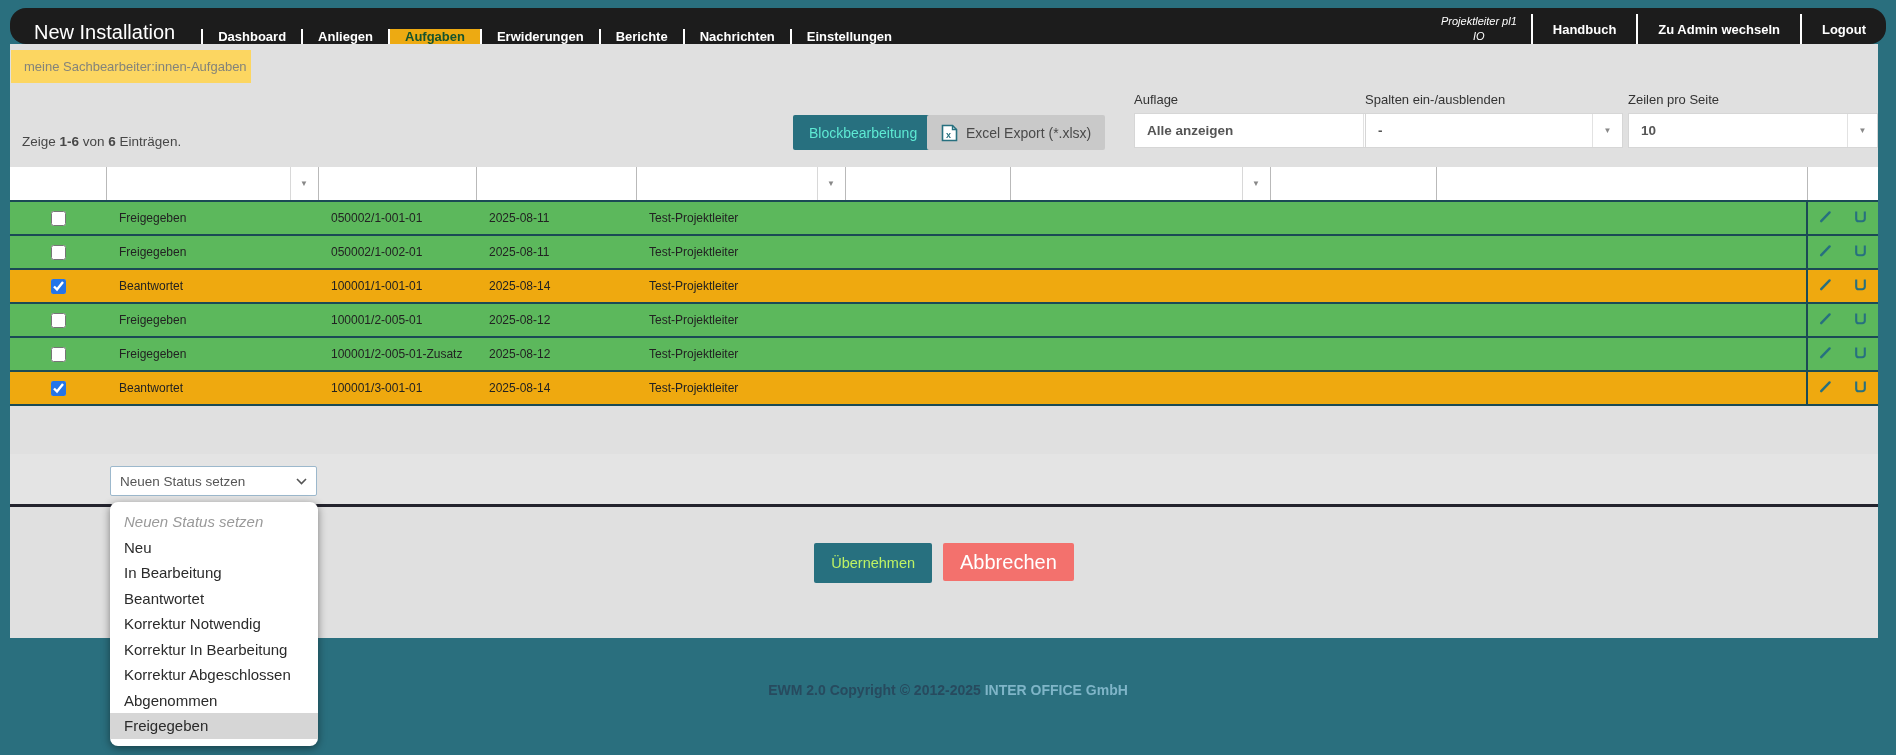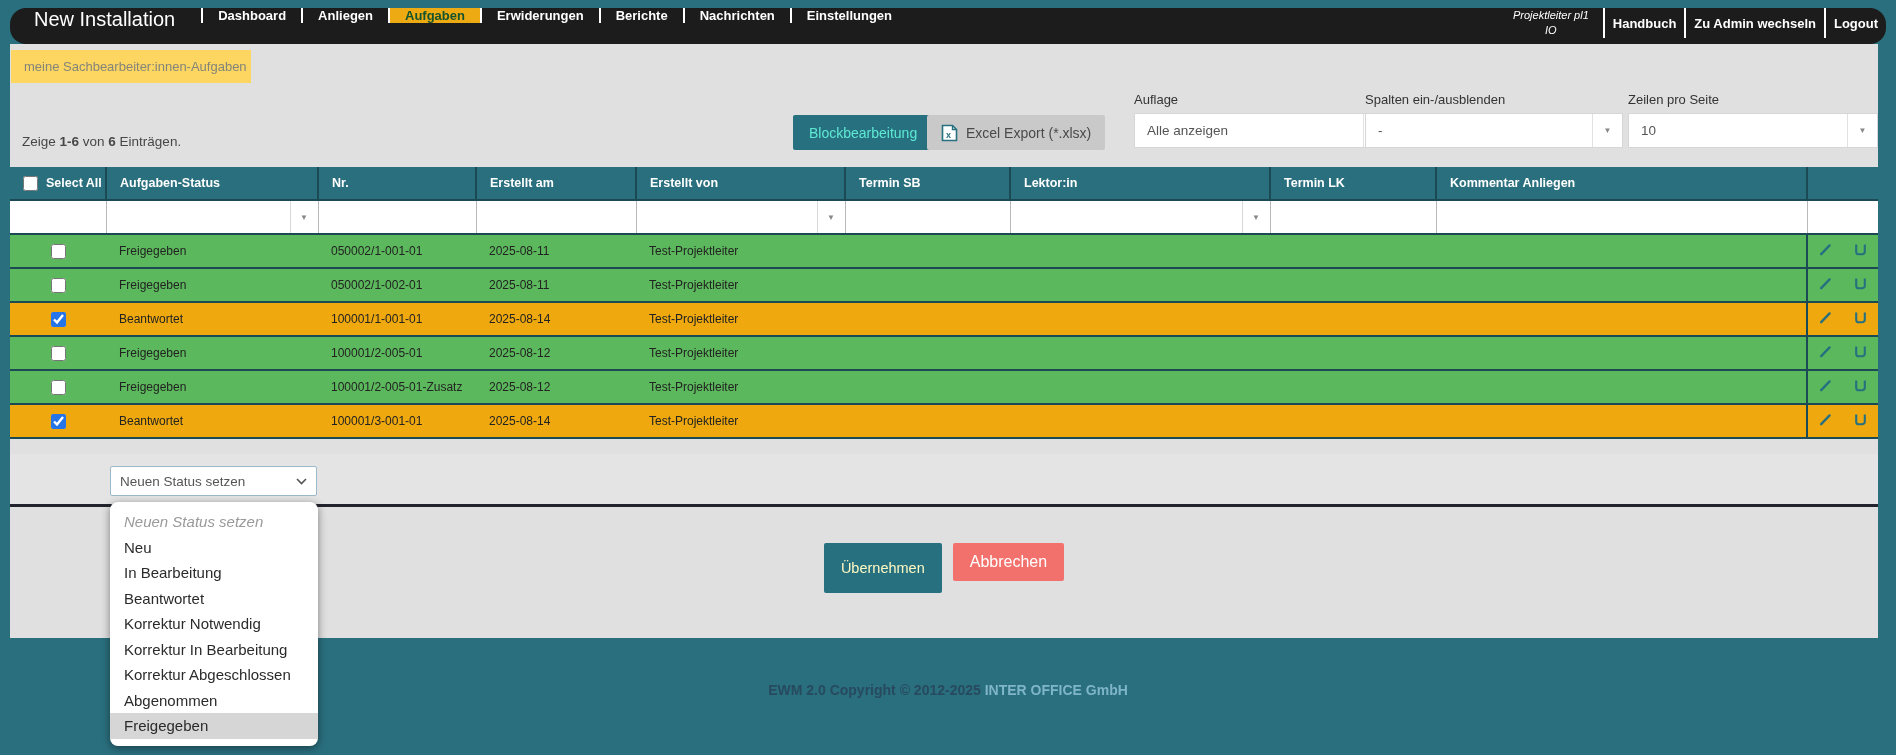--- a/index.html
+++ b/index.html
@@ -17,34 +17,34 @@
   *{box-sizing:border-box;margin:0;padding:0;}
   html,body{width:1896px;height:755px;overflow:hidden;}
   body{
     position:relative;
     background:var(--teal);
     font-family:"Liberation Sans",sans-serif;
   }
   
   .navbar{
     position:absolute;left:10px;top:8px;width:1876px;height:36px;
-    background:var(--nav-black);display:flex;align-items:flex-start;color:#fff;border-radius:16px;
+    background:var(--nav-black);display:flex;align-items:flex-end;color:#fff;border-radius:16px;
   }
   .brand{display:flex;align-items:center;padding:0 26px 0 24px;font-size:20px;font-weight:400;white-space:nowrap;}
   .nav-item{
     display:flex;align-items:center;padding:0 15px;font-size:13px;font-weight:bold;
     border-left:2px solid #fff;white-space:nowrap;cursor:pointer;
   }
   .nav-item.active{background:var(--active-orange);color:#14532d;}
   .nav-right{margin-left:auto;display:flex;align-items:stretch;}
   .nav-user{
     display:flex;flex-direction:column;justify-content:center;align-items:center;
     font-size:11px;line-height:15px;padding:0 14px;white-space:nowrap;font-style:italic;
   }
-  .nav-right .nav-item{padding:0 8px;}
+  .nav-right .nav-item{padding:0 20px;}
   
   .content{
     position:absolute;left:10px;top:44px;width:1868px;height:594px;
     background:var(--content-gray);
   }
   .badge{
     position:absolute;left:1px;top:6px;width:240px;height:33px;
     background:var(--badge-yellow);color:#84847a;font-size:13px;
     display:flex;align-items:center;padding-left:13px;
   }
@@ -61,21 +61,21 @@
   .excel-btn{
     position:absolute;left:917px;top:71px;height:35px;padding:0 14px;
     background:#c9c9c9;color:#4a4a4a;font-size:14px;gap:8px;
   }
   .sel-group{position:absolute;}
   .sel-label{font-size:13px;color:#333;margin-bottom:6px;}
   .fake-select{
     background:#fff;border:1px solid #d6d6d6;height:35px;
     display:flex;align-items:center;font-size:13.5px;color:#555;cursor:pointer;
   }
-  .fake-select .sel-value{flex:1;padding-left:12px;}
+  .fake-select .sel-value{flex:1;padding-left:12px;font-weight:bold;}
   .fake-select .sel-arrow{
     width:30px;align-self:stretch;display:flex;align-items:center;justify-content:center;
     font-size:8px;color:#888;border-left:1px solid #e2e2e2;
   }
   
   table.grid{
     position:absolute;left:0;top:123px;width:1868px;
     border-collapse:collapse;table-layout:fixed;
   }
   .grid th{
@@ -119,22 +119,22 @@
     background:#fff;border:1px solid #9cb8cc;border-radius:2px;
     display:flex;align-items:center;font-size:13.5px;color:#555;cursor:pointer;
   }
   .status-select .sel-value{flex:1;padding-left:9px;}
   .status-select .chev{padding-right:9px;display:flex;align-items:center;}
   
   .actions-bar{
     position:absolute;left:0;top:499px;width:100%;
     display:flex;justify-content:center;gap:11px;
   }
-  .apply-btn{height:50px;padding:0 17px;background:var(--btn-teal);color:#fef9c3;font-size:14.5px;}
-  .cancel-btn{height:38px;padding:0 17px;background:var(--btn-red);color:#fff;font-size:16px;}
+  .apply-btn{height:40px;padding:0 17px;background:var(--btn-teal);color:#bef264;font-size:14.5px;}
+  .cancel-btn{height:38px;padding:0 17px;background:var(--btn-red);color:#fff;font-size:20px;}
   
   .footer-text{
     position:absolute;left:0;top:682px;width:100%;text-align:center;
     font-size:14px;font-weight:bold;color:#274a5e;
   }
   .footer-text .company{color:#7fb5c8;cursor:pointer;}
   
   .dropdown{
     position:absolute;left:110px;top:502px;width:208px;z-index:50;
     background:#fff;border-radius:8px;box-shadow:0 2px 8px rgba(0,0,0,.45);
@@ -225,37 +225,20 @@
         <col style="width:158px">
         <col style="width:160px">
       <col style="width:209px">
         <col style="width:165px">
         <col style="width:260px">
         <col style="width:166px">
       <col style="width:371px">
         <col style="width:71px">
     </colgroup>
     <thead>
-      <tr>
-        <th>
-          <span class="th-selectall">
-            <input type="checkbox" class="hdr-cb" style="">
-            <span>Select All</span>
-          </span>
-        </th>
-        <th>Aufgaben-Status</th>
-        <th>Nr.</th>
-        <th>Erstellt am</th>
-        <th>Erstellt von</th>
-        <th>Termin SB</th>
-        <th>Lektor:in</th>
-        <th>Termin LK</th>
-        <th>Kommentar Anliegen</th>
-        <th></th>
-      </tr>
       <tr class="filter-row">
         <td></td>
         <td>
             <span class="f-arrow">▼</span>
           </td>
         <td></td>
         <td></td>
         <td>
             <span class="f-arrow">▼</span>
           </td>

